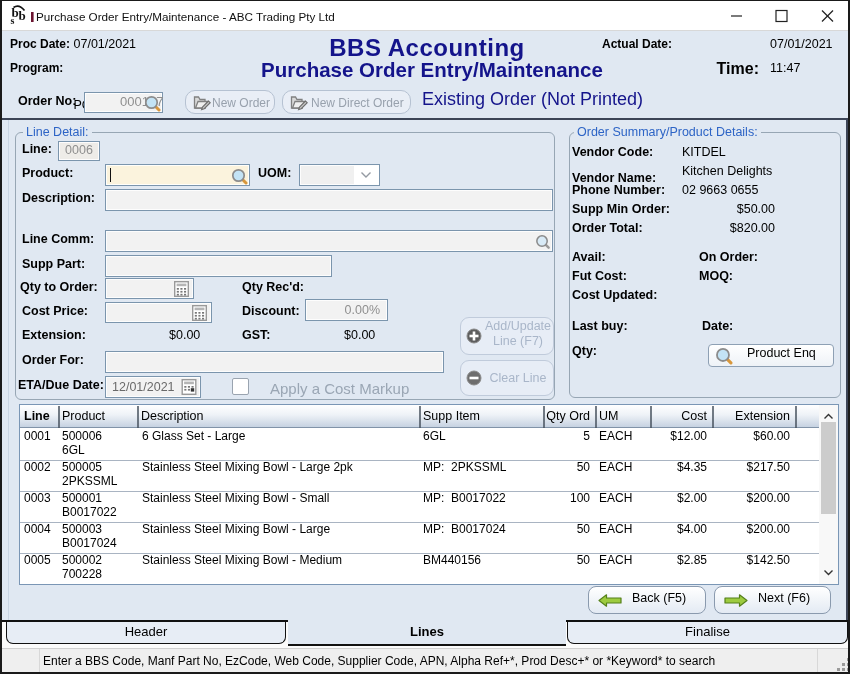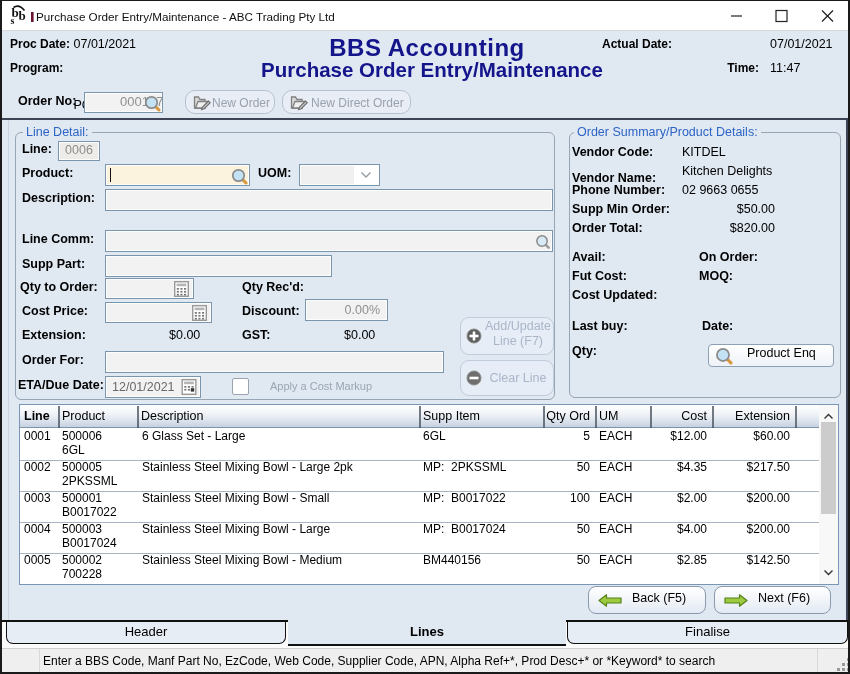--- a/index.html
+++ b/index.html
@@ -35,21 +35,21 @@
   </svg>
 
   <div class="abs lbl" style="left:8px;top:38px;font-size:12px;">Proc Date:</div>
   <div class="abs val" style="left:71.5px;top:38px;">07/01/2021</div>
   <div class="abs lbl" style="left:8px;top:62px;font-size:12px;">Program:</div>
   <div class="abs val" style="left:71.5px;top:62px;margin-top:37px;">POPOE1</div>
   <div class="abs navy" style="left:0;top:35px;width:850px;text-align:center;font-weight:bold;font-size:24px;line-height:1;letter-spacing:0.5px;">BBS Accounting</div>
   <div class="abs navy" style="left:0;top:59px;width:860px;text-align:center;font-weight:bold;font-size:20.5px;line-height:1;">Purchase Order Entry/Maintenance</div>
   <div class="abs lbl" style="left:600px;top:38px;width:157px;font-size:12px;">Actual Date:</div>
   <div class="abs val" style="left:768px;top:38px;">07/01/2021</div>
-  <div class="abs lbl" style="left:600px;top:62px;width:157px;text-align:right;font-size:12px;">Time:</div>
+  <div class="abs lbl" style="left:600px;top:62px;width:157px;text-align:right;font-size:16px;">Time:</div>
   <div class="abs val" style="left:768px;top:62px;">11:47</div>
 
   <div class="abs lbl" style="left:16px;top:95px;">Order No:</div>
   <div class="fld" style="left:82px;top:91px;width:79px;height:21px;"></div>
   <div class="abs gtext" style="left:90px;top:93px;font-size:13px;margin-left:28px;">000127</div>
   <svg class="abs" style="left:141px;top:93px;" width="18" height="18" viewBox="0 0 18 18">
     <line x1="12" y1="12" x2="16" y2="16" stroke="#d8973c" stroke-width="3" stroke-linecap="round"></line>
     <circle cx="8.5" cy="8.5" r="5.7" fill="#c3e3f5" stroke="#8c8c8c" stroke-width="1.7"></circle>
   </svg>
   <div class="abs" style="left:183px;top:89px;width:90px;height:24px;border:1.5px solid #b6c2d2;border-radius:10px;background:#e9eef6;"></div>
@@ -59,20 +59,21 @@
     <path d="M 2.5,15 L 5,8.5 L 14.5,8.5 L 12,15 Z" fill="#efefef" stroke="#808080" stroke-width="1.3"></path>
     <path d="M 15.5,8 L 9.5,14 L 8.6,16.6 L 11.2,15.7 L 17.2,9.7 Z" fill="#c8c8c8" stroke="#6e6e6e" stroke-width="1.1"></path>
   </svg>
   <svg class="abs" style="left:288px;top:92px;" width="18" height="18" viewBox="0 0 18 18">
     <path d="M 1.5,4 L 1.5,15 L 12,15 L 12,6.5 L 7,6.5 L 5.5,4 Z" fill="#d9d9d9" stroke="#808080" stroke-width="1.3"></path>
     <path d="M 2.5,15 L 5,8.5 L 14.5,8.5 L 12,15 Z" fill="#efefef" stroke="#808080" stroke-width="1.3"></path>
     <path d="M 15.5,8 L 9.5,14 L 8.6,16.6 L 11.2,15.7 L 17.2,9.7 Z" fill="#c8c8c8" stroke="#6e6e6e" stroke-width="1.1"></path>
   </svg>
   <div class="abs" style="left:210px;top:95px;font-size:12px;color:#98a1ad;">New Order</div>
   <div class="abs" style="left:309px;top:95px;font-size:12px;color:#98a1ad;">New Direct Order</div>
+  <div class="abs navy" style="left:420px;top:89px;font-size:18px;line-height:1;">Existing Order (Not Printed)</div>
 
   <div class="abs" style="left:0;top:117px;width:846px;height:2px;background:#3c4456;"></div>
   <div class="abs" style="left:844px;top:117px;width:2px;height:503px;background:#3c4456;"></div>
   <div class="abs" style="left:6px;top:119px;width:1px;height:500px;background:#c9d5e3;"></div>
 
   <fieldset class="abs" style="left:13px;top:124px;width:540px;height:275px;border:1px solid #97a6b4;border-radius:6px;">
     <legend style="margin-left:7px;padding:0 3px;font-size:12.5px;color:#2d64c6;">Line Detail:</legend>
   </fieldset>
 
   <div class="abs lbl" style="left:20px;top:143px;">Line:</div>
@@ -162,21 +163,21 @@
     <g fill="#777">
       <rect x="2.8" y="7" width="2.1" height="1.7"></rect>
         <rect x="6.4" y="7" width="2.1" height="1.7"></rect>
         <rect x="10" y="7" width="2.1" height="1.7"></rect>
       <rect x="2.8" y="9.9" width="2.1" height="1.7"></rect>
         <rect x="6.4" y="9.9" width="2.1" height="1.7"></rect>
       <rect x="9.3" y="9.2" width="3.4" height="3.4" fill="#333"></rect>
     </g>
   </svg>
   <div class="abs" style="left:230px;top:377px;width:17px;height:17px;border:1.5px solid #9aa4b0;border-radius:2px;background:#fff;"></div>
-  <div class="abs" style="left:268px;top:379px;font-size:11px;color:#9aa6b4;">Apply a Cost Markup</div>
+  <div class="abs" style="left:268px;top:379px;font-size:15px;color:#9aa6b4;">Apply a Cost Markup</div>
 
   <div class="abs" style="left:458px;top:316px;width:94px;height:38px;border:1.5px solid #c0cbdb;border-radius:9px;background:#e7edf6;"></div>
   <svg class="abs" style="left:464px;top:327px;" width="16" height="16" viewBox="0 0 16 16">
     <circle cx="8" cy="8" r="7" fill="#5e5e5e" stroke="#8a8a8a" stroke-width="1"></circle>
     <rect x="3.5" y="6.7" width="9" height="2.6" fill="#fff"></rect>
     <rect x="6.7" y="3.5" width="2.6" height="9" fill="#fff"></rect>
   </svg>
   <div class="abs" style="left:480px;top:317.5px;width:72px;text-align:center;font-size:12.5px;color:#a9b6c9;line-height:15px;">Add/Update<br>Line (F7)</div>
   <div class="abs" style="left:458px;top:359px;width:94px;height:36px;border:1.5px solid #c0cbdb;border-radius:9px;background:#e7edf6;"></div>
   <svg class="abs" style="left:464px;top:369px;" width="16" height="16" viewBox="0 0 16 16">

